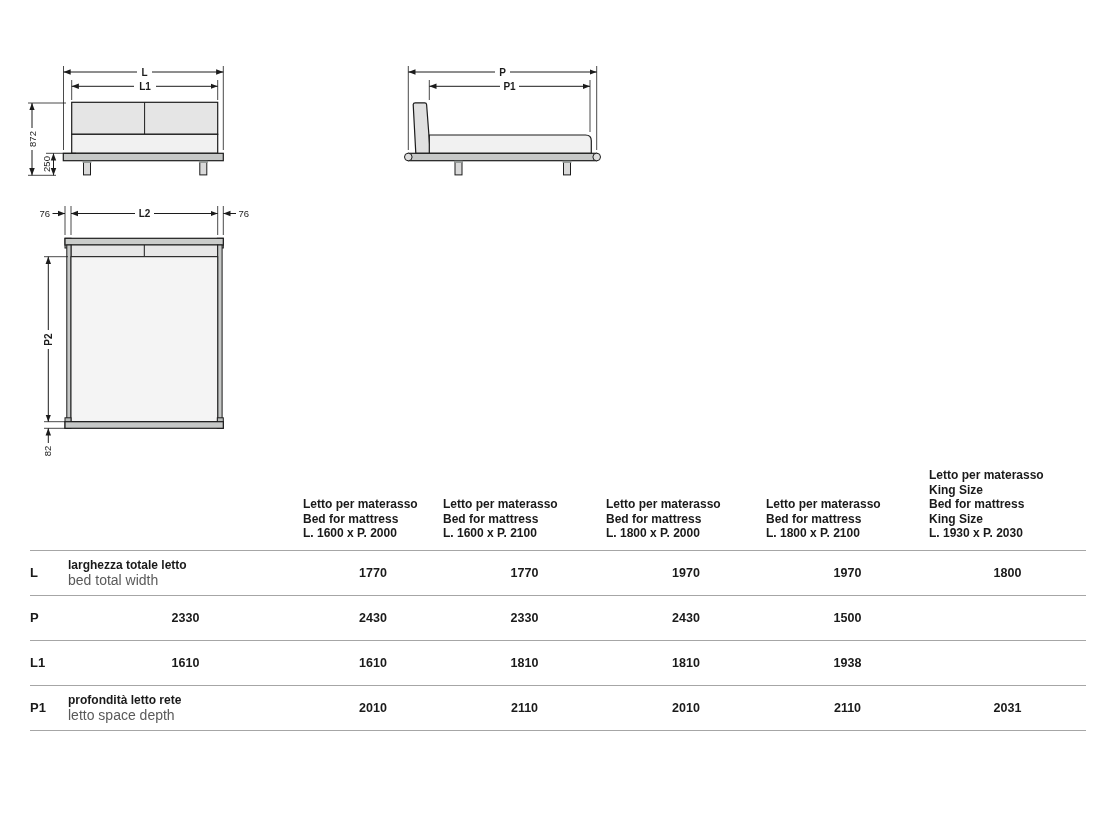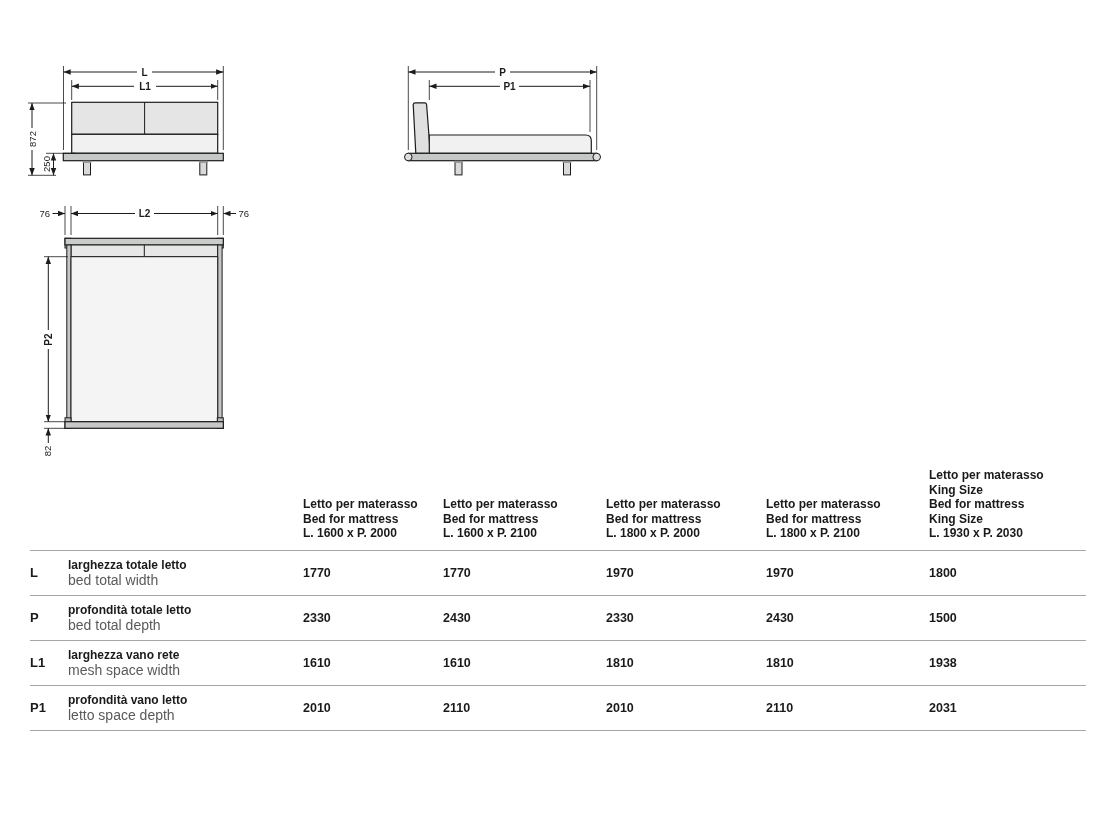--- a/index.html
+++ b/index.html
@@ -18,21 +18,21 @@
   
   .spec-table { position:absolute; left:30px; top:468px; width:1056px; }
   .tgrid { display:grid; grid-template-columns:38px 235px 140px 163px 160px 163px 157px; }
   .thead { align-items:end; padding-bottom:9px; }
   .th { text-align:left; font-weight:bold; font-size:12px; line-height:14.6px; white-space:pre-line; }
   .trow { border-top:1px solid #a6a6a6; height:44px; align-items:center; }
   .tbody-end { border-top:1px solid #a6a6a6; height:0; }
   .code { font-weight:bold; font-size:13px; }
   .desc .it { font-weight:bold; font-size:12px; line-height:15px; }
   .desc .en { font-size:14px; line-height:15px; color:#5a5a5a; }
-  .val { text-align:left; font-weight:bold; font-size:12.5px; }
+  .val { text-align:center; font-weight:bold; font-size:12.5px; }
 </style>
 </head>
 <body>
 
 <div class="page">
 
   <svg class="drawings" width="1111" height="470" viewBox="0 0 1111 470">
     <defs>
       <marker id="ar" viewBox="0 0 10 10" refX="9" refY="5" markerWidth="8" markerHeight="8" orient="auto-start-reverse" markerUnits="userSpaceOnUse">
         <path d="M0,1.6 L9,5 L0,8.4 Z" fill="#1c1c1c"></path>
@@ -172,48 +172,40 @@
       </div>
       <div class="val">1770</div>
       <div class="val">1770</div>
       <div class="val">1970</div>
       <div class="val">1970</div>
       <div class="val">1800</div>
     </div>
 
     <div class="tgrid trow">
       <div class="code">P</div>
-      <div class="desc">
-        <div class="it">profondità totale letto</div>
-        <div class="en">bed total depth</div>
-      </div>
       <div class="val">2330</div>
       <div class="val">2430</div>
       <div class="val">2330</div>
       <div class="val">2430</div>
       <div class="val">1500</div>
     </div>
 
     <div class="tgrid trow">
       <div class="code">L1</div>
-      <div class="desc">
-        <div class="it">larghezza vano rete</div>
-        <div class="en">mesh space width</div>
-      </div>
       <div class="val">1610</div>
       <div class="val">1610</div>
       <div class="val">1810</div>
       <div class="val">1810</div>
       <div class="val">1938</div>
     </div>
 
     <div class="tgrid trow">
       <div class="code">P1</div>
       <div class="desc">
-        <div class="it">profondità vano letto</div>
+        <div class="it">profondità letto rete</div>
         <div class="en">letto space depth</div>
       </div>
       <div class="val">2010</div>
       <div class="val">2110</div>
       <div class="val">2010</div>
       <div class="val">2110</div>
       <div class="val">2031</div>
     </div>
 
     <div class="tbody-end"></div>

